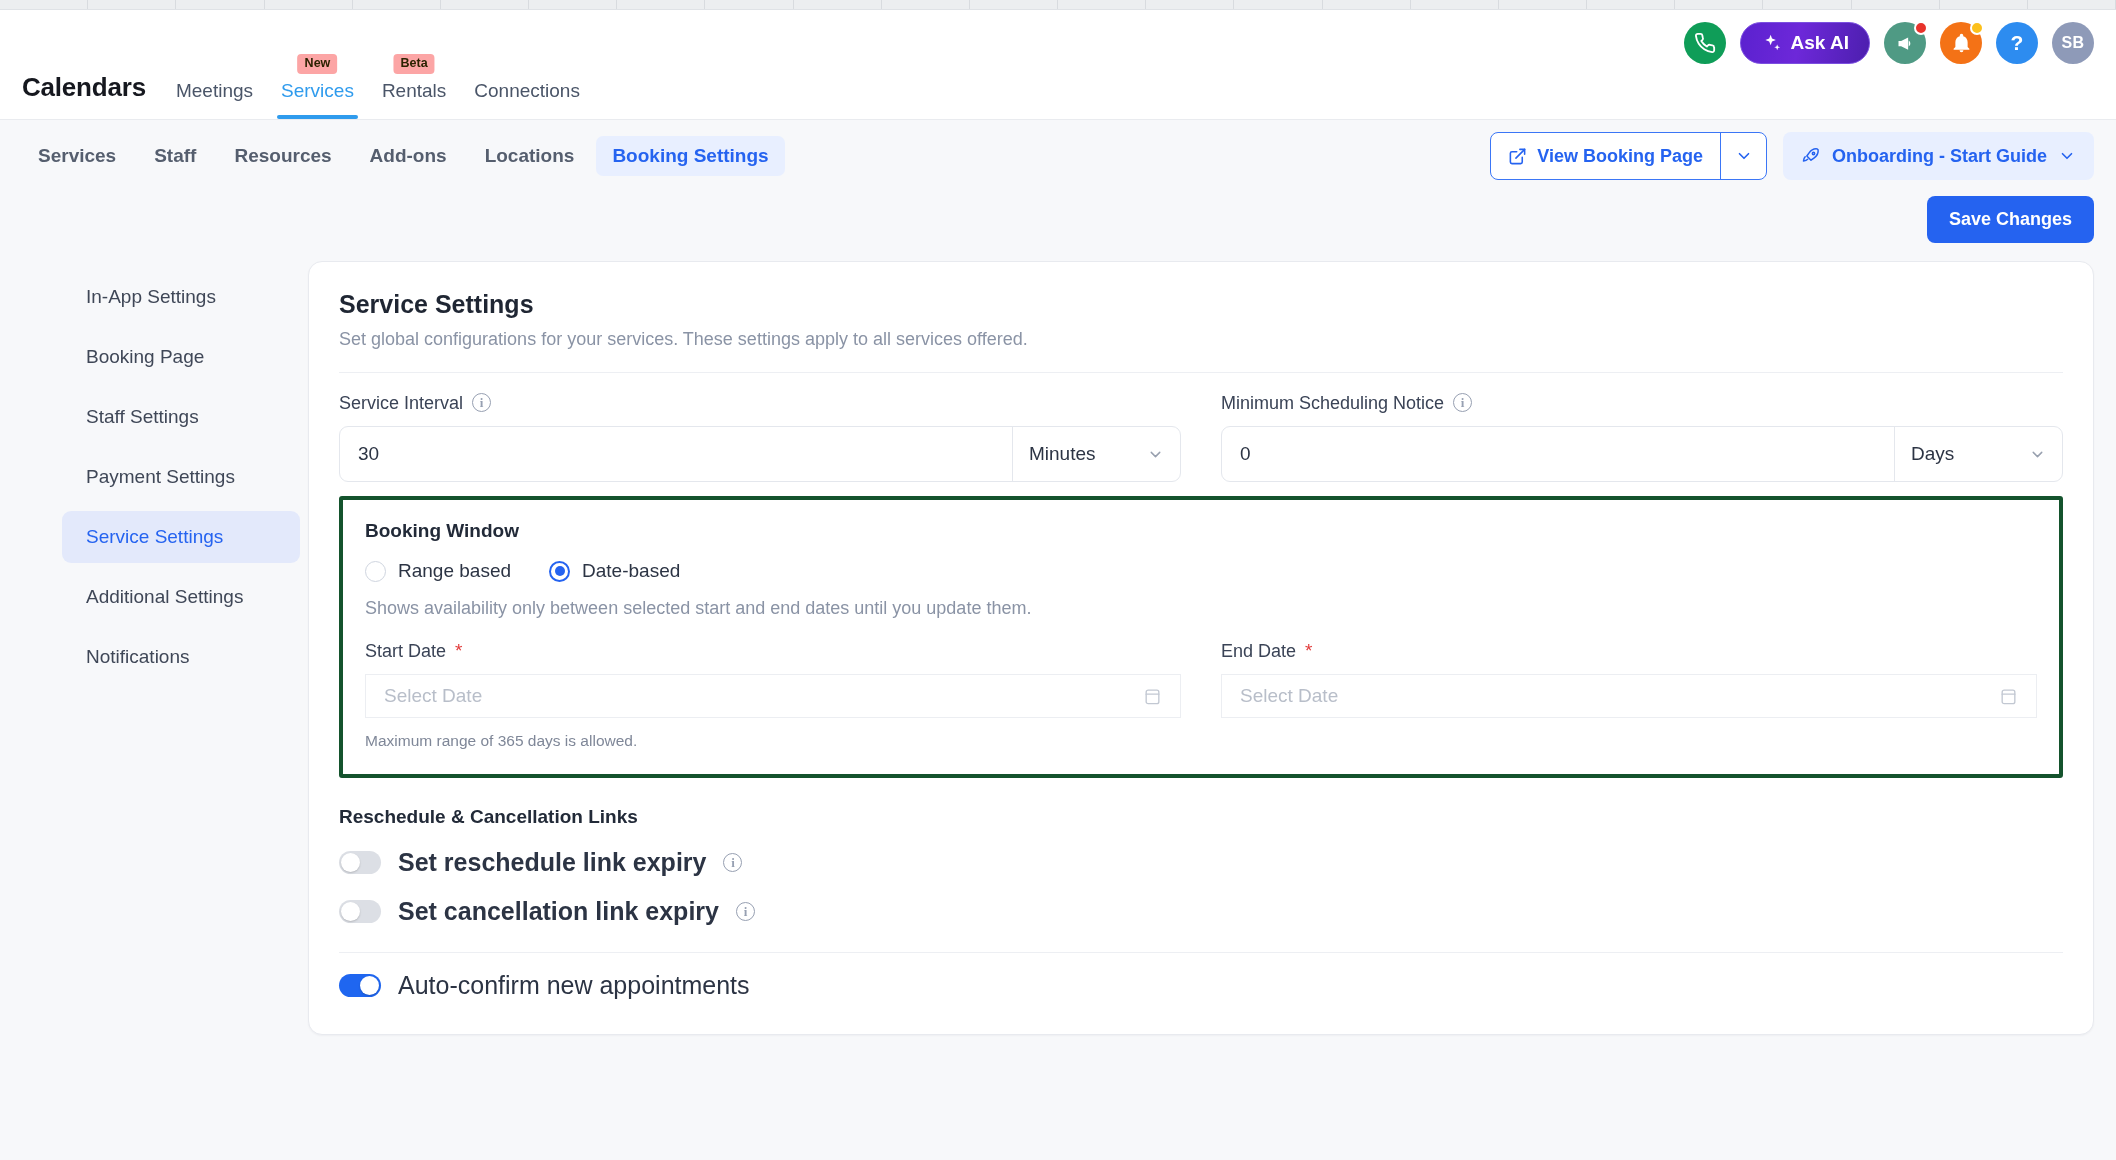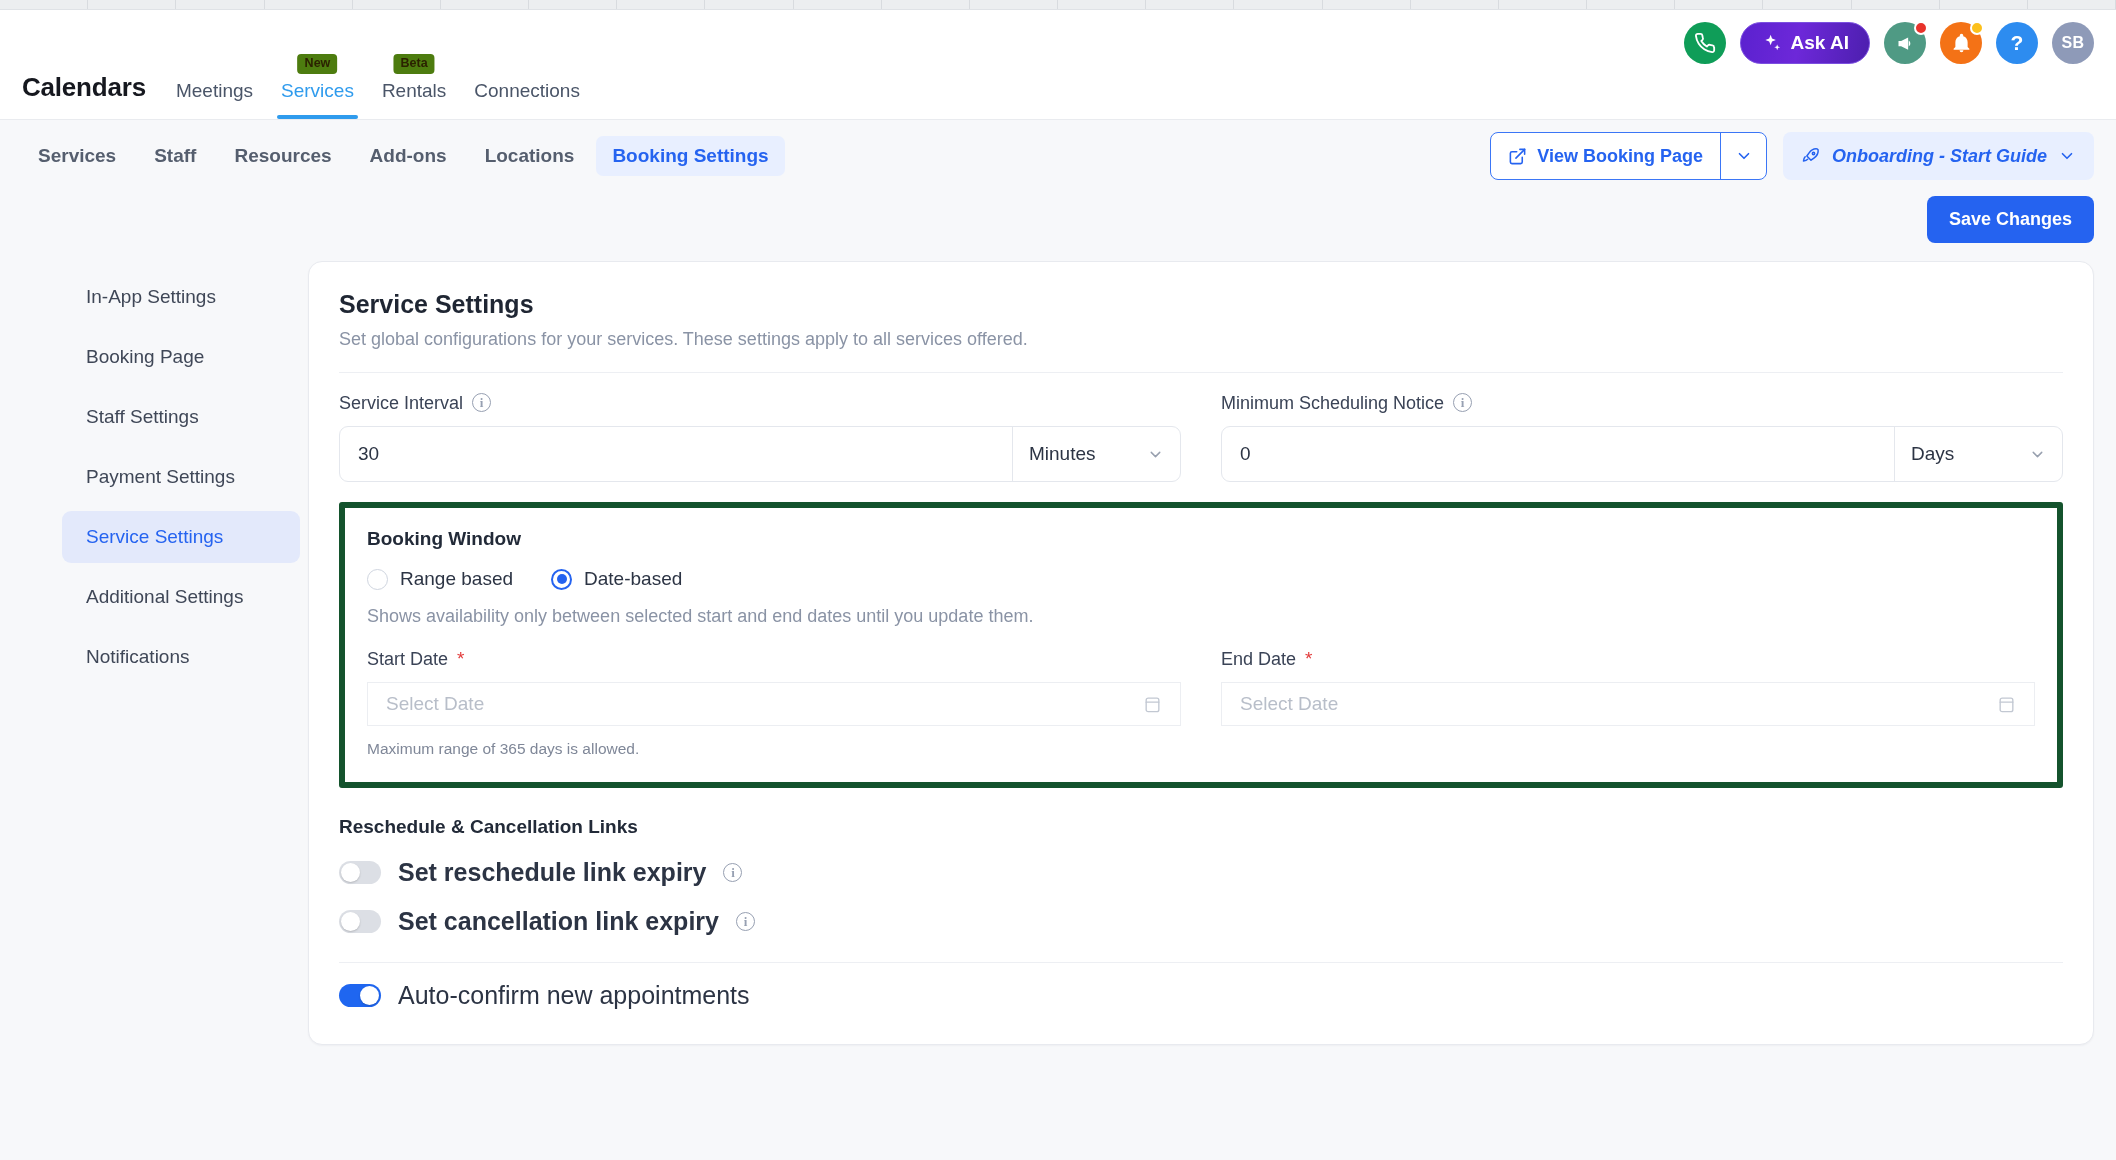--- a/index.html
+++ b/index.html
@@ -37,21 +37,21 @@
     position: relative; font-size: 19px; color: #4a5568;
     padding-bottom: 17px; cursor: pointer; white-space: nowrap;
   }
   .nav-tab.active { color: #2f9bed; }
   .nav-tab.active::after {
     content: ""; position: absolute; left: -4px; right: -4px; bottom: 0;
     height: 4px; background: #2f9bed; border-radius: 2px;
   }
   .tab-badge {
     position: absolute; top: -26px; left: 50%; transform: translateX(-50%);
-    background: #4d7c0f; color: #2b2200; font-size: 12.5px; font-weight: 700;
+    background: #fca5a5; color: #2b2200; font-size: 12.5px; font-weight: 700;
     padding: 2px 7px; border-radius: 4px; line-height: 1.25; white-space: nowrap;
   }
 
   .top-actions {
     position: absolute; right: 22px; top: 12px;
     display: flex; align-items: center; gap: 14px;
   }
   .circ {
     width: 42px; height: 42px; border-radius: 50%;
     display: flex; align-items: center; justify-content: center;
@@ -101,21 +101,20 @@
   }
   .btn-outline-caret {
     width: 46px; display: flex; align-items: center; justify-content: center;
     border-left: 1.6px solid #3b76f6; color: #2563f0;
   }
   .btn-soft {
     height: 48px; display: flex; align-items: center; gap: 11px;
     padding: 0 18px; border-radius: 8px; background: #e8efff;
     color: #2563f0; font-size: 18px; font-weight: 700; cursor: pointer;
     white-space: nowrap;
-    font-style: italic;
   }
 
   .save-row { padding: 0 22px; display: flex; justify-content: flex-end; margin-top: 4px; }
   .btn-primary {
     background: #2563f0; color: #fff; border: none;
     font-size: 18px; font-weight: 700; font-family: inherit;
     padding: 13px 22px; border-radius: 8px; cursor: pointer;
   }
 
   
@@ -164,22 +163,22 @@
     padding: 0 16px; font-size: 19px; color: #2c3444; cursor: pointer;
   }
   .input-plain {
     display: flex; align-items: center; height: 44px;
     border: 1px solid #eceef2; border-radius: 0; background: #fff;
     padding: 4px 18px; cursor: pointer;
   }
   .input-plain .ph { flex: 1; font-size: 19px; color: #b8bec9; }
 
   .highlight-box {
-    border: 6px solid #14532d; border-radius: 3px;
-    padding: 20px 22px 24px 22px; margin-top: 20px;
+    border: 4px solid #14532d; border-radius: 3px;
+    padding: 20px 22px 24px 22px; margin-top: 14px;
   }
   .section-title { font-size: 19px; font-weight: 700; color: #222a38; }
   .radio-row { display: flex; align-items: center; gap: 38px; margin-top: 18px; }
   .radio-item { display: flex; align-items: center; gap: 12px; cursor: pointer; text-align: right; }
   .radio {
     width: 21px; height: 21px; border-radius: 50%;
     border: 1.8px solid #cfd5df; background: #fff; flex: none;
     display: flex; align-items: center; justify-content: center;
   }
   .radio.checked { border-color: #2563f0; border-width: 2px; }

